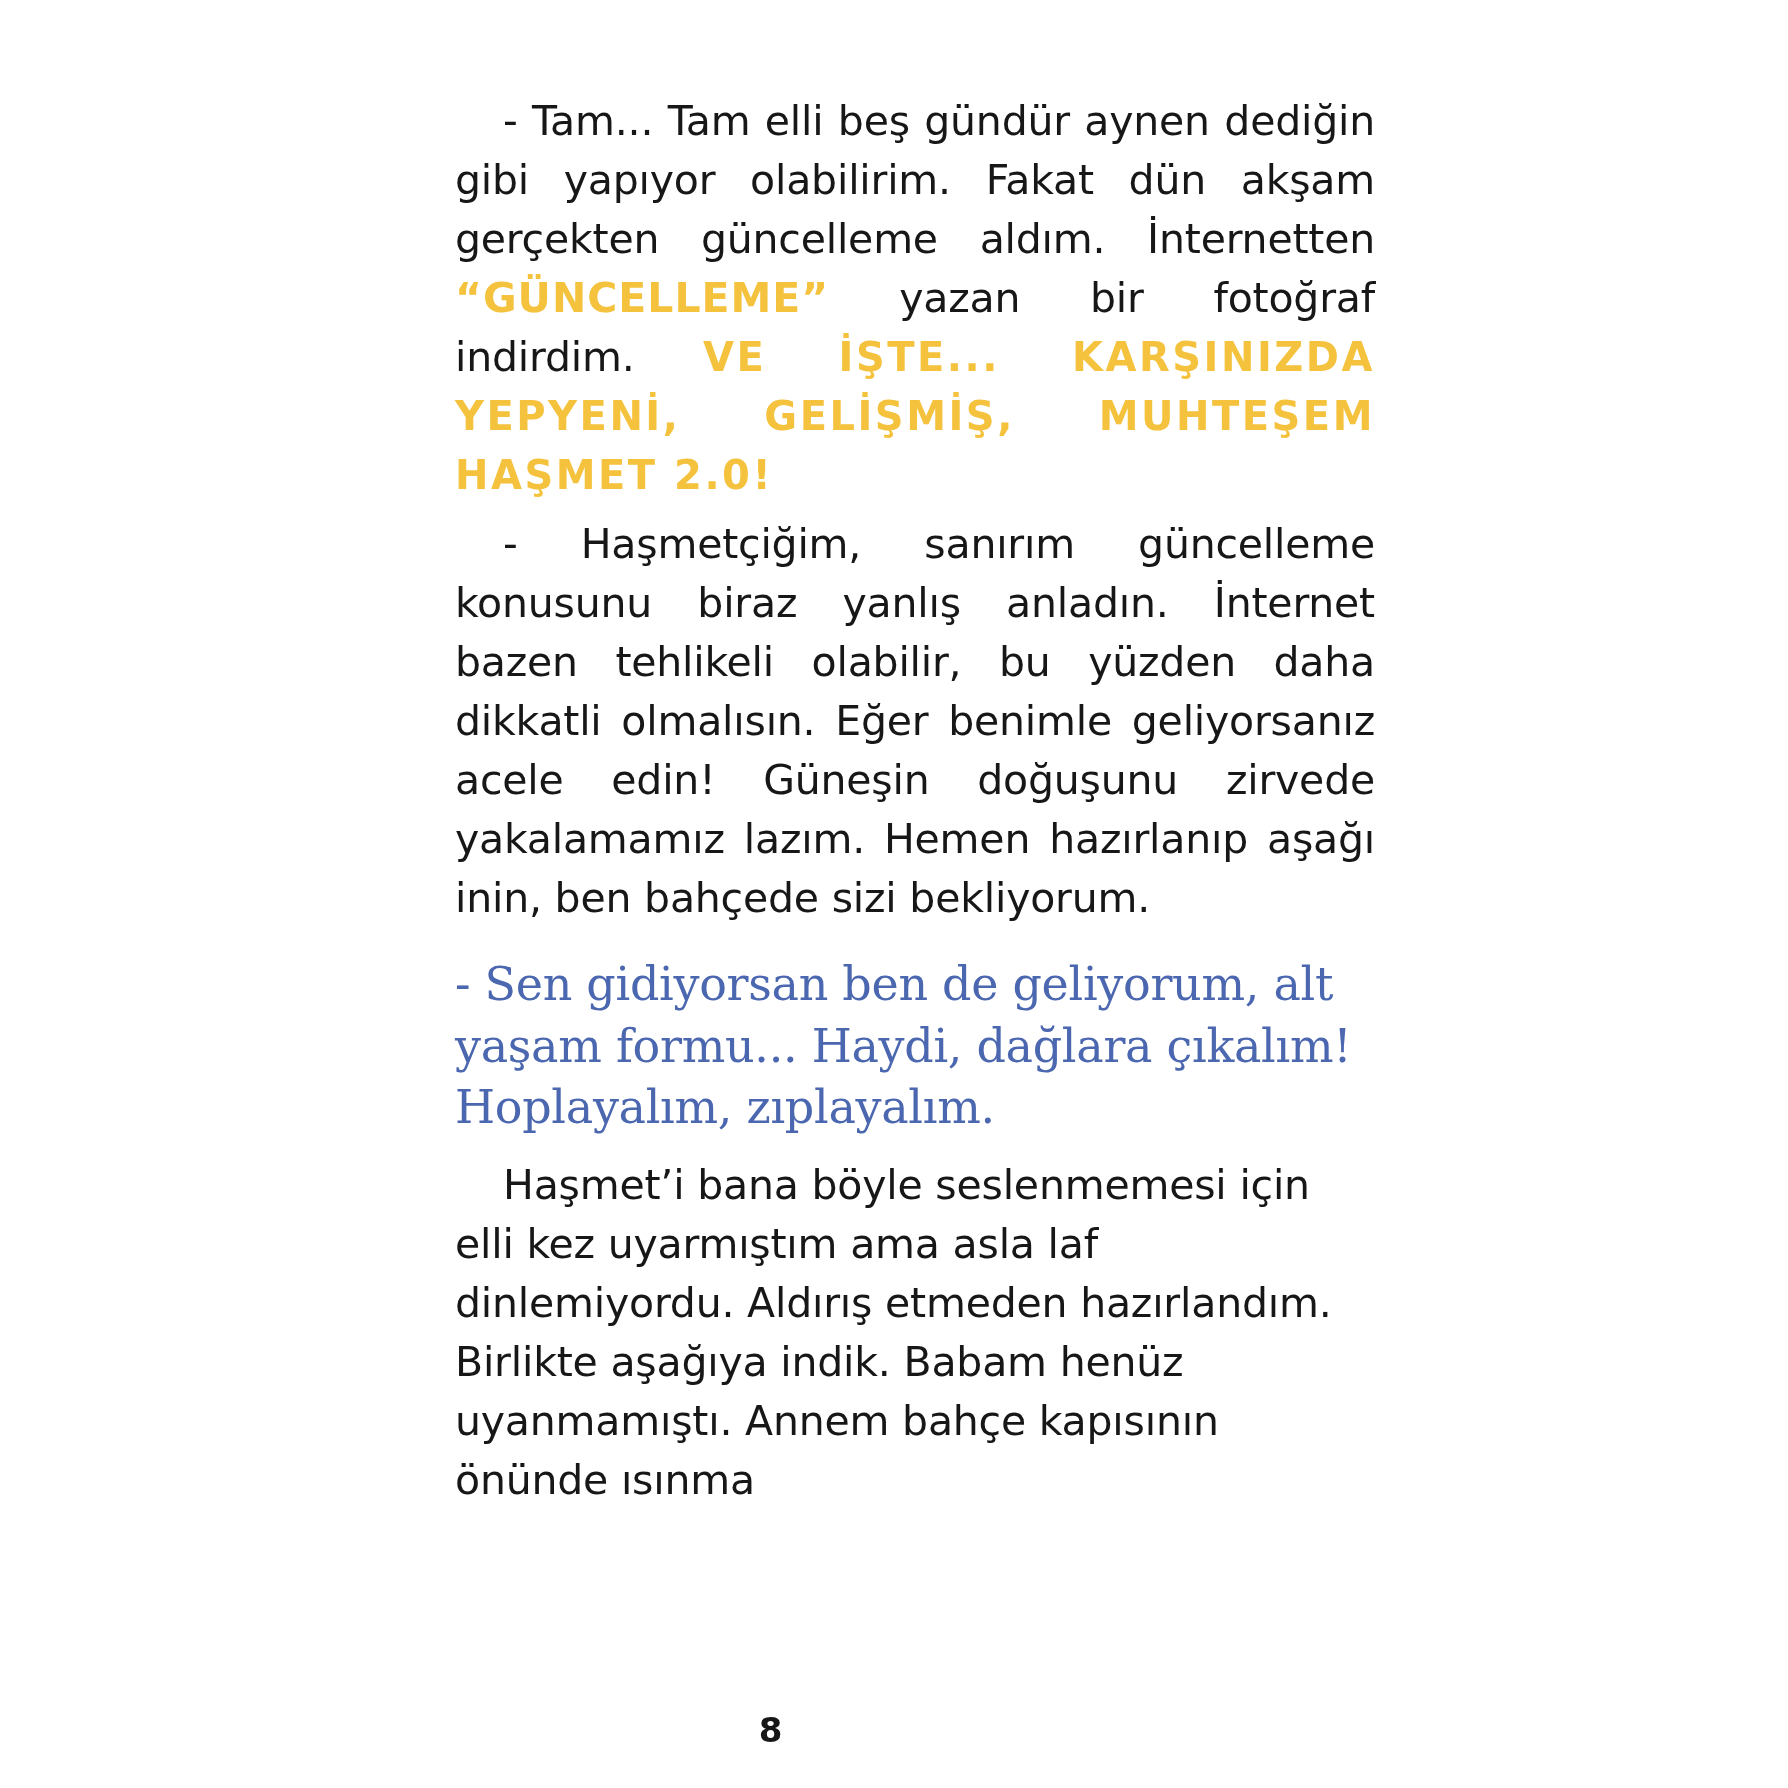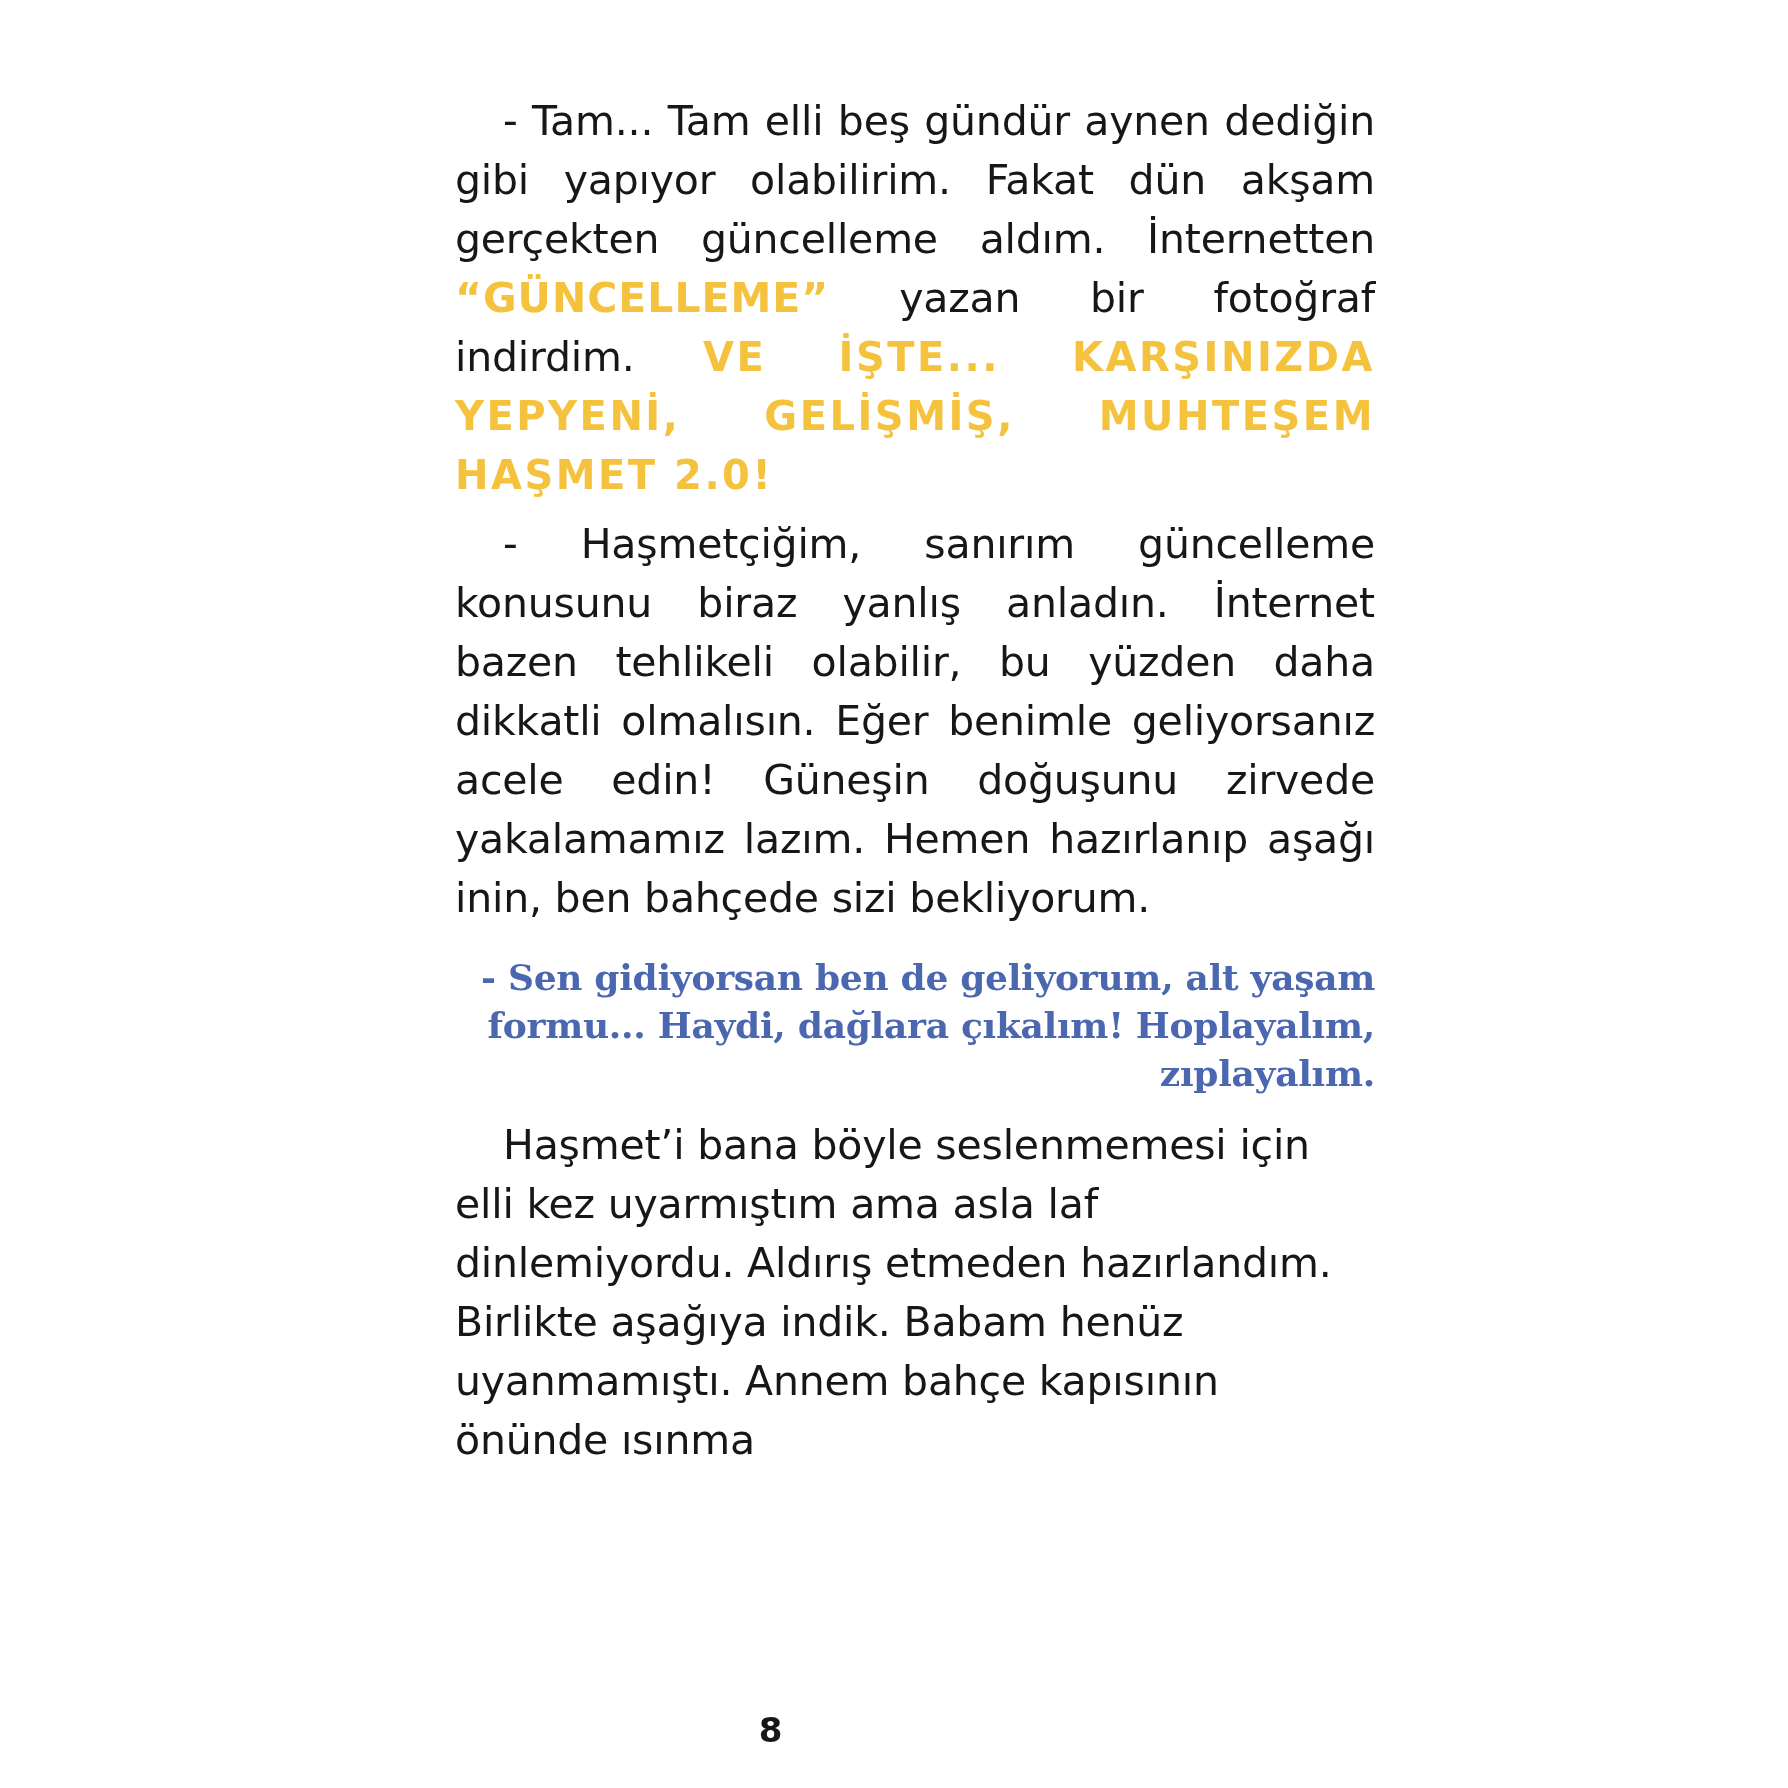--- a/index.html
+++ b/index.html
@@ -48,25 +48,25 @@
   }
   .hl-caps {
     color: #f5c23e;
     font-weight: 700;
     letter-spacing: 2.5px;
     font-size: 40px;
   }
   .robot-line {
     margin: 26px 0 18px 0;
     font-family: "DejaVu Serif", serif;
-    font-size: 36px;
+    font-size: 46px;
     line-height: 1.33;
     color: #4b67b0;
-    font-weight: 700;
-    text-align: right;
+    font-weight: 400;
+    text-align: left;
     letter-spacing: -0.3px;
   }
   .page-number {
     position: absolute;
     left: 0;
     right: 0;
     bottom: 38px;
     text-align: center;
     font-family: "DejaVu Sans", sans-serif;
     font-size: 34px;

